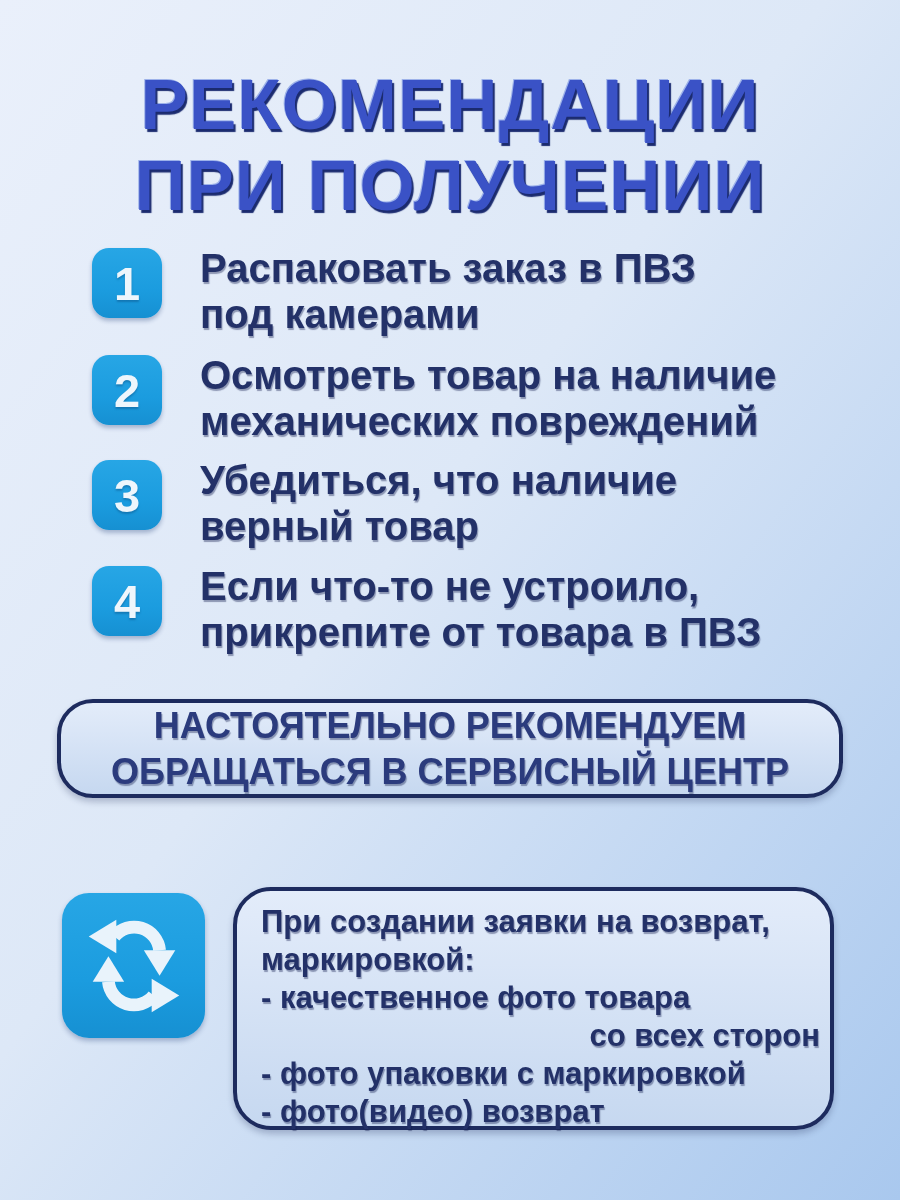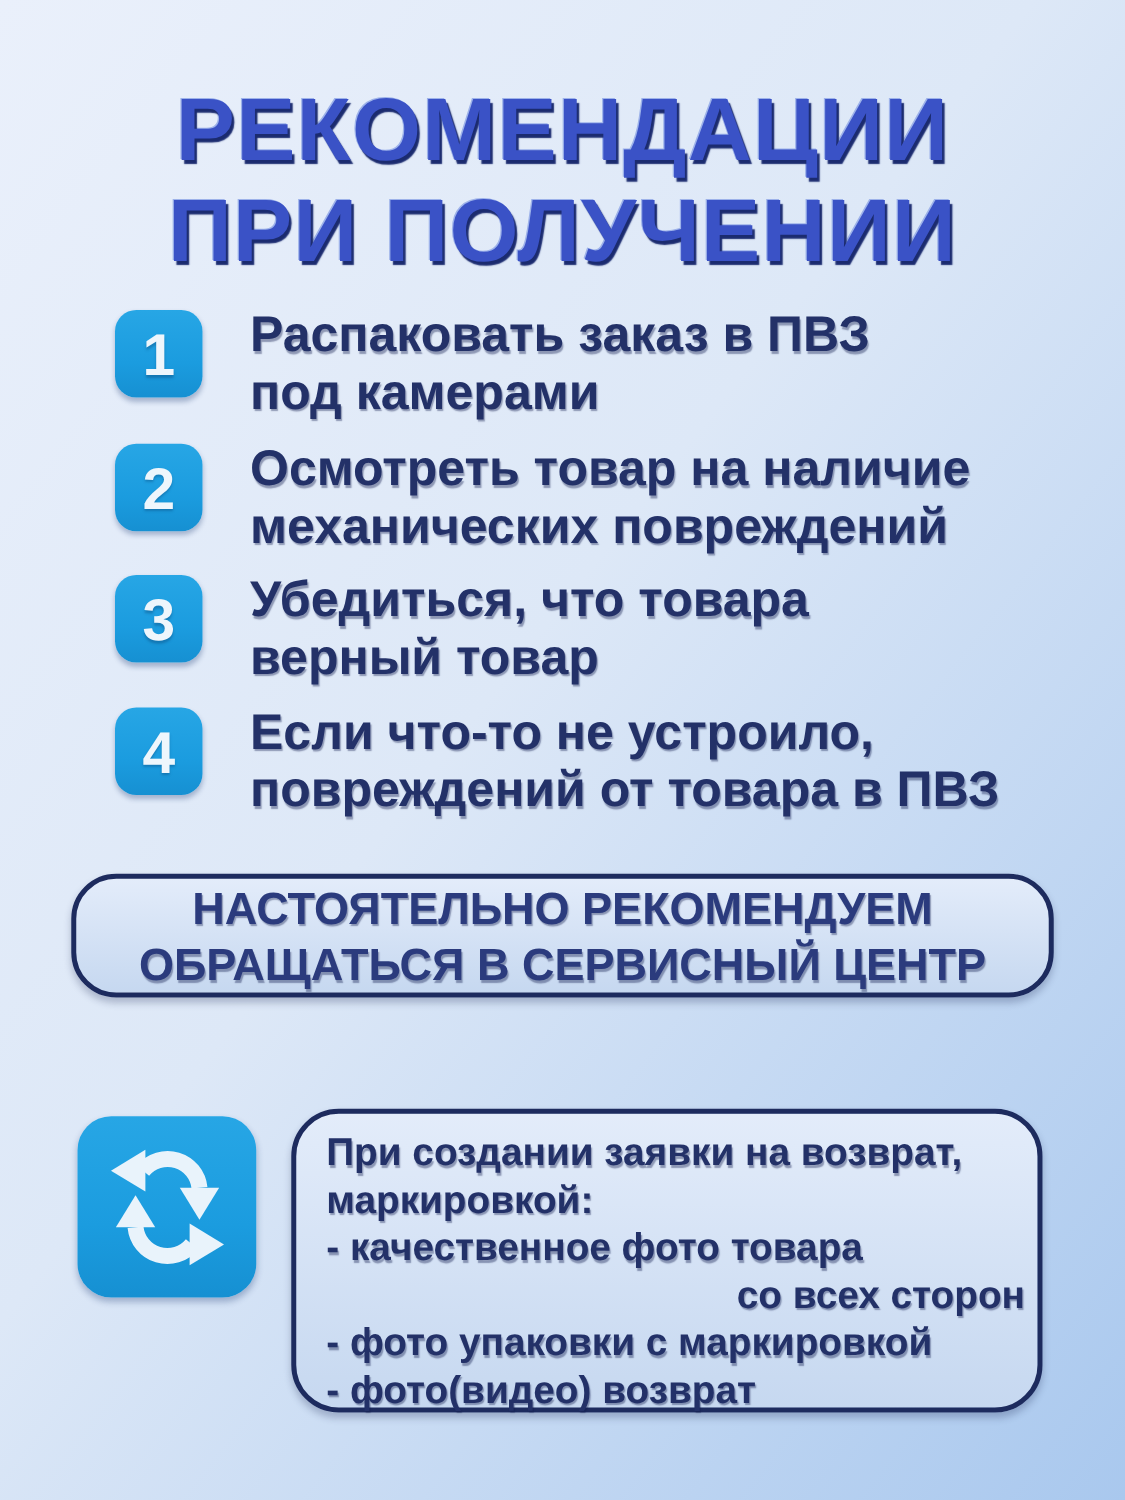--- a/index.html
+++ b/index.html
@@ -39,21 +39,21 @@
   .step-text{
     font-size:40px;font-weight:bold;line-height:46px;color:var(--text-navy);
     text-shadow:1px 2px 1px rgba(17,28,77,0.40);margin-top:-3px;white-space:nowrap;
   }
   
   .service-box{
     position:absolute;left:57px;top:699px;width:786px;height:99px;
     box-sizing:border-box;border:4px solid var(--border-navy);border-radius:36px;
     background:linear-gradient(180deg,var(--panel-top),var(--panel-bottom));
     box-shadow:0 4px 6px rgba(25,35,80,0.25);
-    display:flex;flex-direction:column;justify-content:center;
+    display:flex;flex-direction:column;justify-content:space-between;
     text-align:center;
   }
   .service-box .line{
     font-size:36px;font-weight:bold;line-height:45px;color:#2b3b7d;
     text-shadow:1px 2px 1px rgba(17,28,77,0.40);white-space:nowrap;
   }
   
   .return-icon{
     position:absolute;left:62px;top:893px;width:143px;height:145px;border-radius:27px;
     background:linear-gradient(180deg,#27a6e5,var(--badge-blue) 60%,#1690d2);
@@ -97,30 +97,30 @@
     <div class="badge">2</div>
     <div class="step-text">
       <div>Осмотреть товар на наличие</div>
       <div>механических повреждений</div>
     </div>
   </div>
 
   <div class="step s3">
     <div class="badge">3</div>
     <div class="step-text">
-      <div>Убедиться, что товара</div>
+      <div>Убедиться, что наличие</div>
       <div>верный товар</div>
     </div>
   </div>
 
   <div class="step s4">
     <div class="badge">4</div>
     <div class="step-text">
       <div>Если что-то не устроило,</div>
-      <div>повреждений от товара в ПВЗ</div>
+      <div>прикрепите от товара в ПВЗ</div>
     </div>
   </div>
 
   <div class="service-box">
     <div class="line">НАСТОЯТЕЛЬНО РЕКОМЕНДУЕМ</div>
     <div class="line">ОБРАЩАТЬСЯ В СЕРВИСНЫЙ ЦЕНТР</div>
   </div>
 
   <div class="return-icon">
     <svg viewBox="0 0 120 120">

